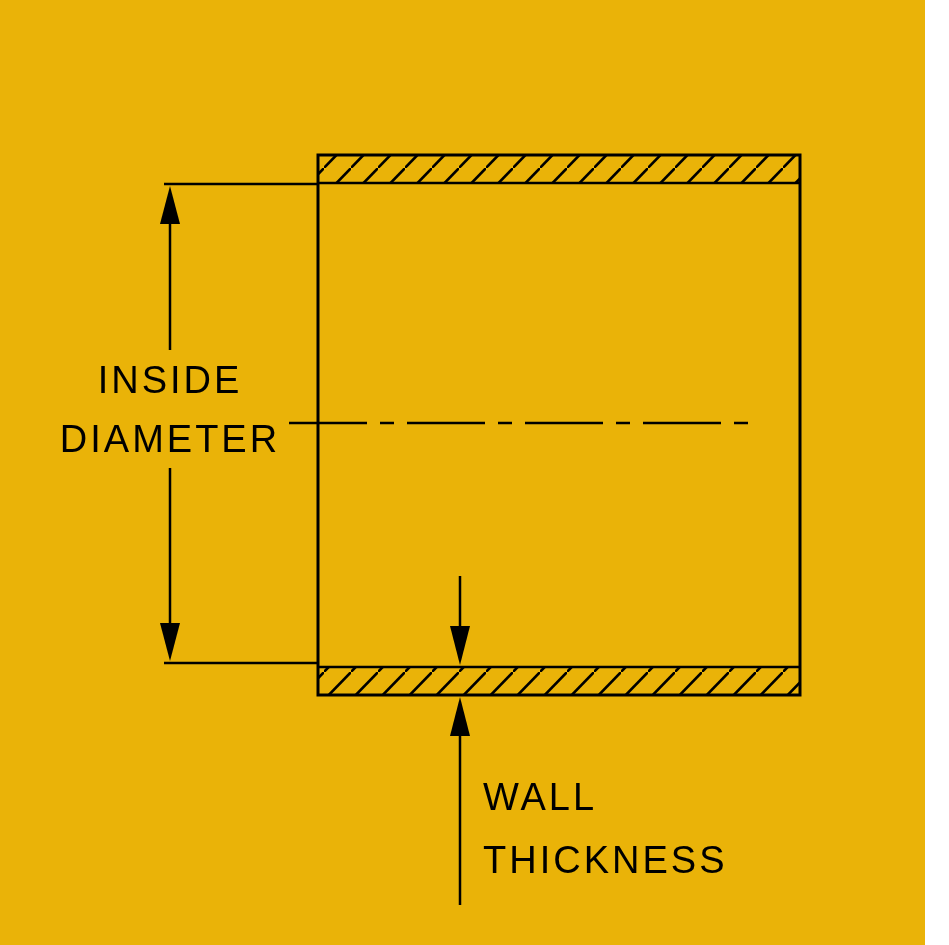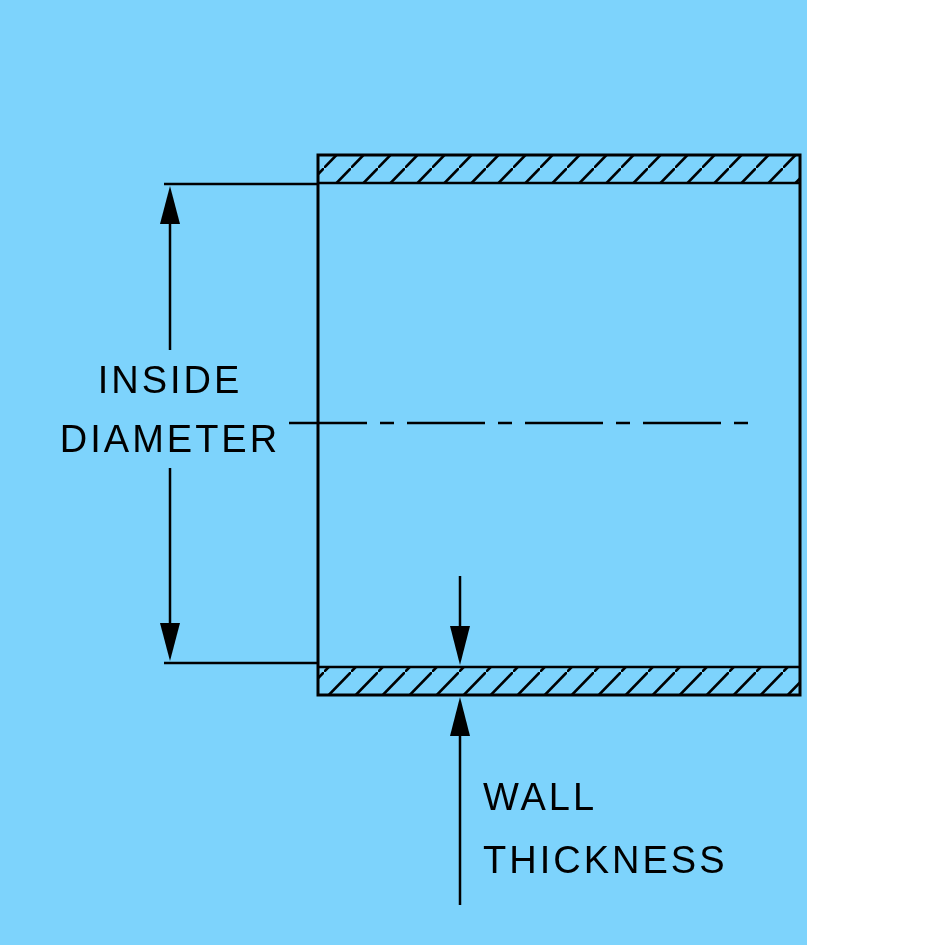--- a/index.html
+++ b/index.html
@@ -3,23 +3,23 @@
 <meta charset="utf-8">
 <style>
   html, body {
     margin: 0;
     padding: 0;
     background: #ffffff;
     font-family: "Liberation Sans", sans-serif;
   }
   .stage {
     position: relative;
-    width: 807px;
+    width: 925px;
     height: 945px;
-    background: #7dd3fc;
+    background: #eab308;
     overflow: hidden;
   }
   svg {
     display: block;
     width: 949px;
     height: 945px;
   }
   .dim-text {
     font-family: "Liberation Sans", sans-serif;
     font-size: 38px;

